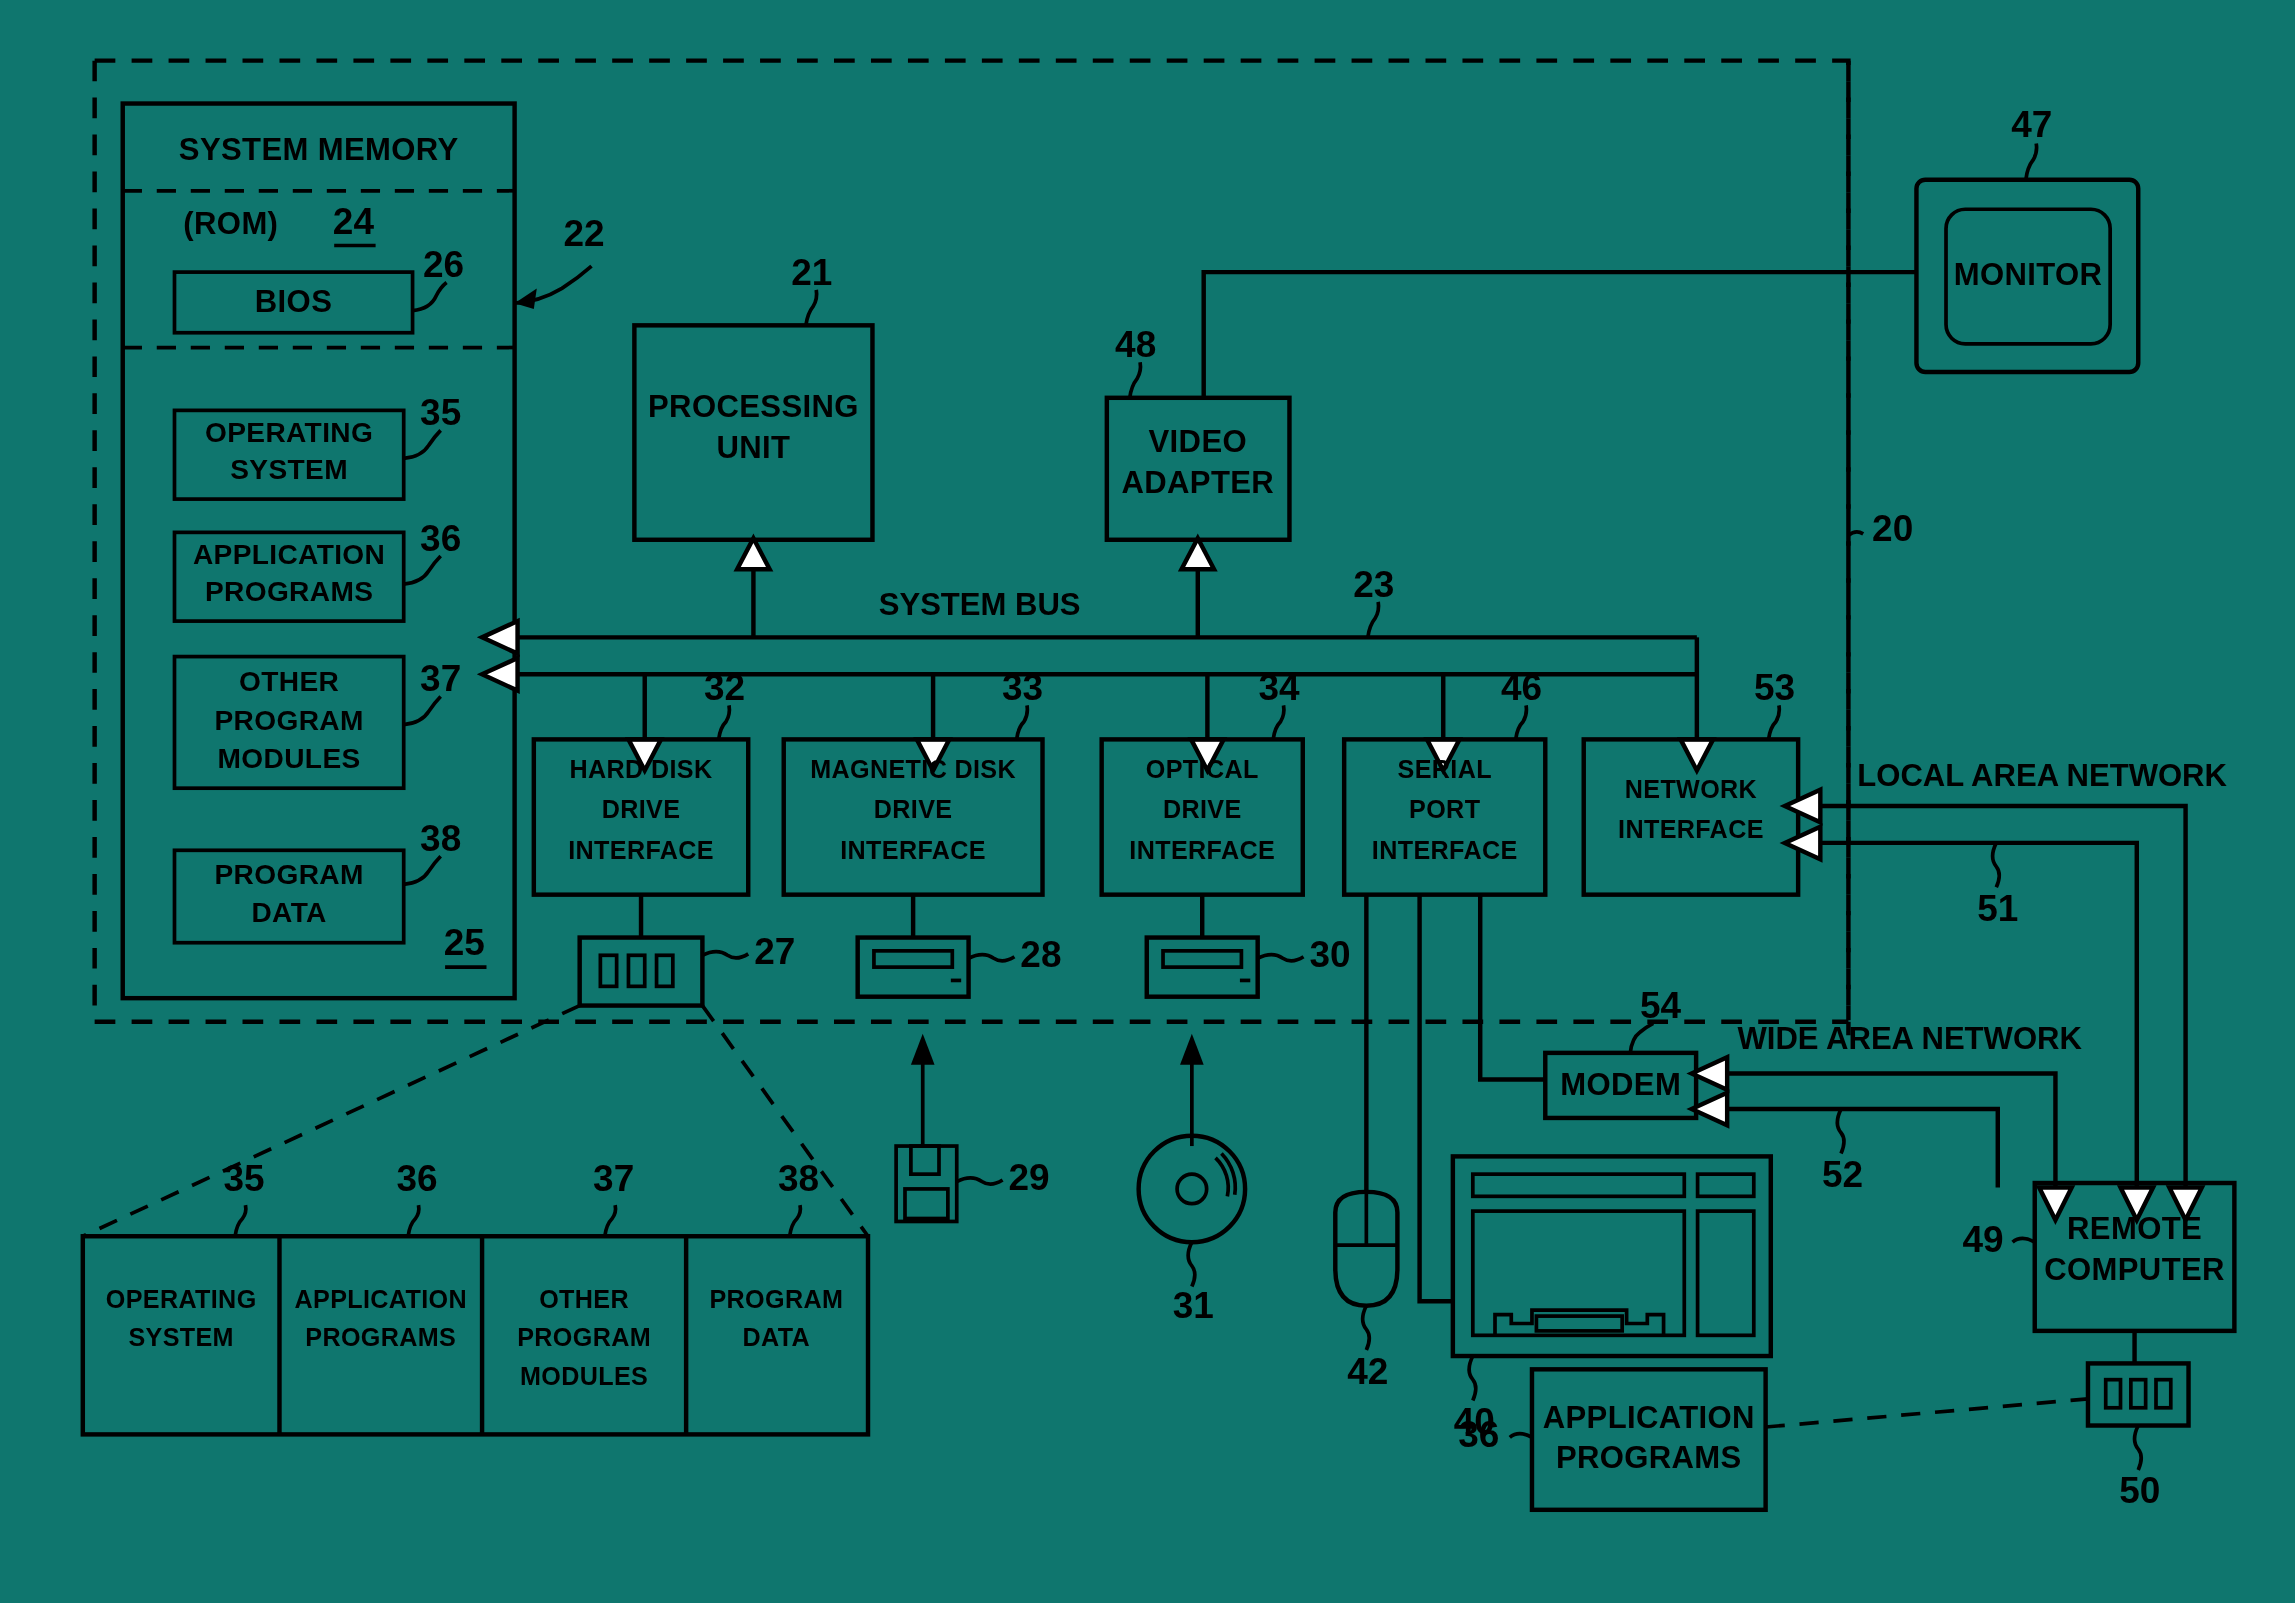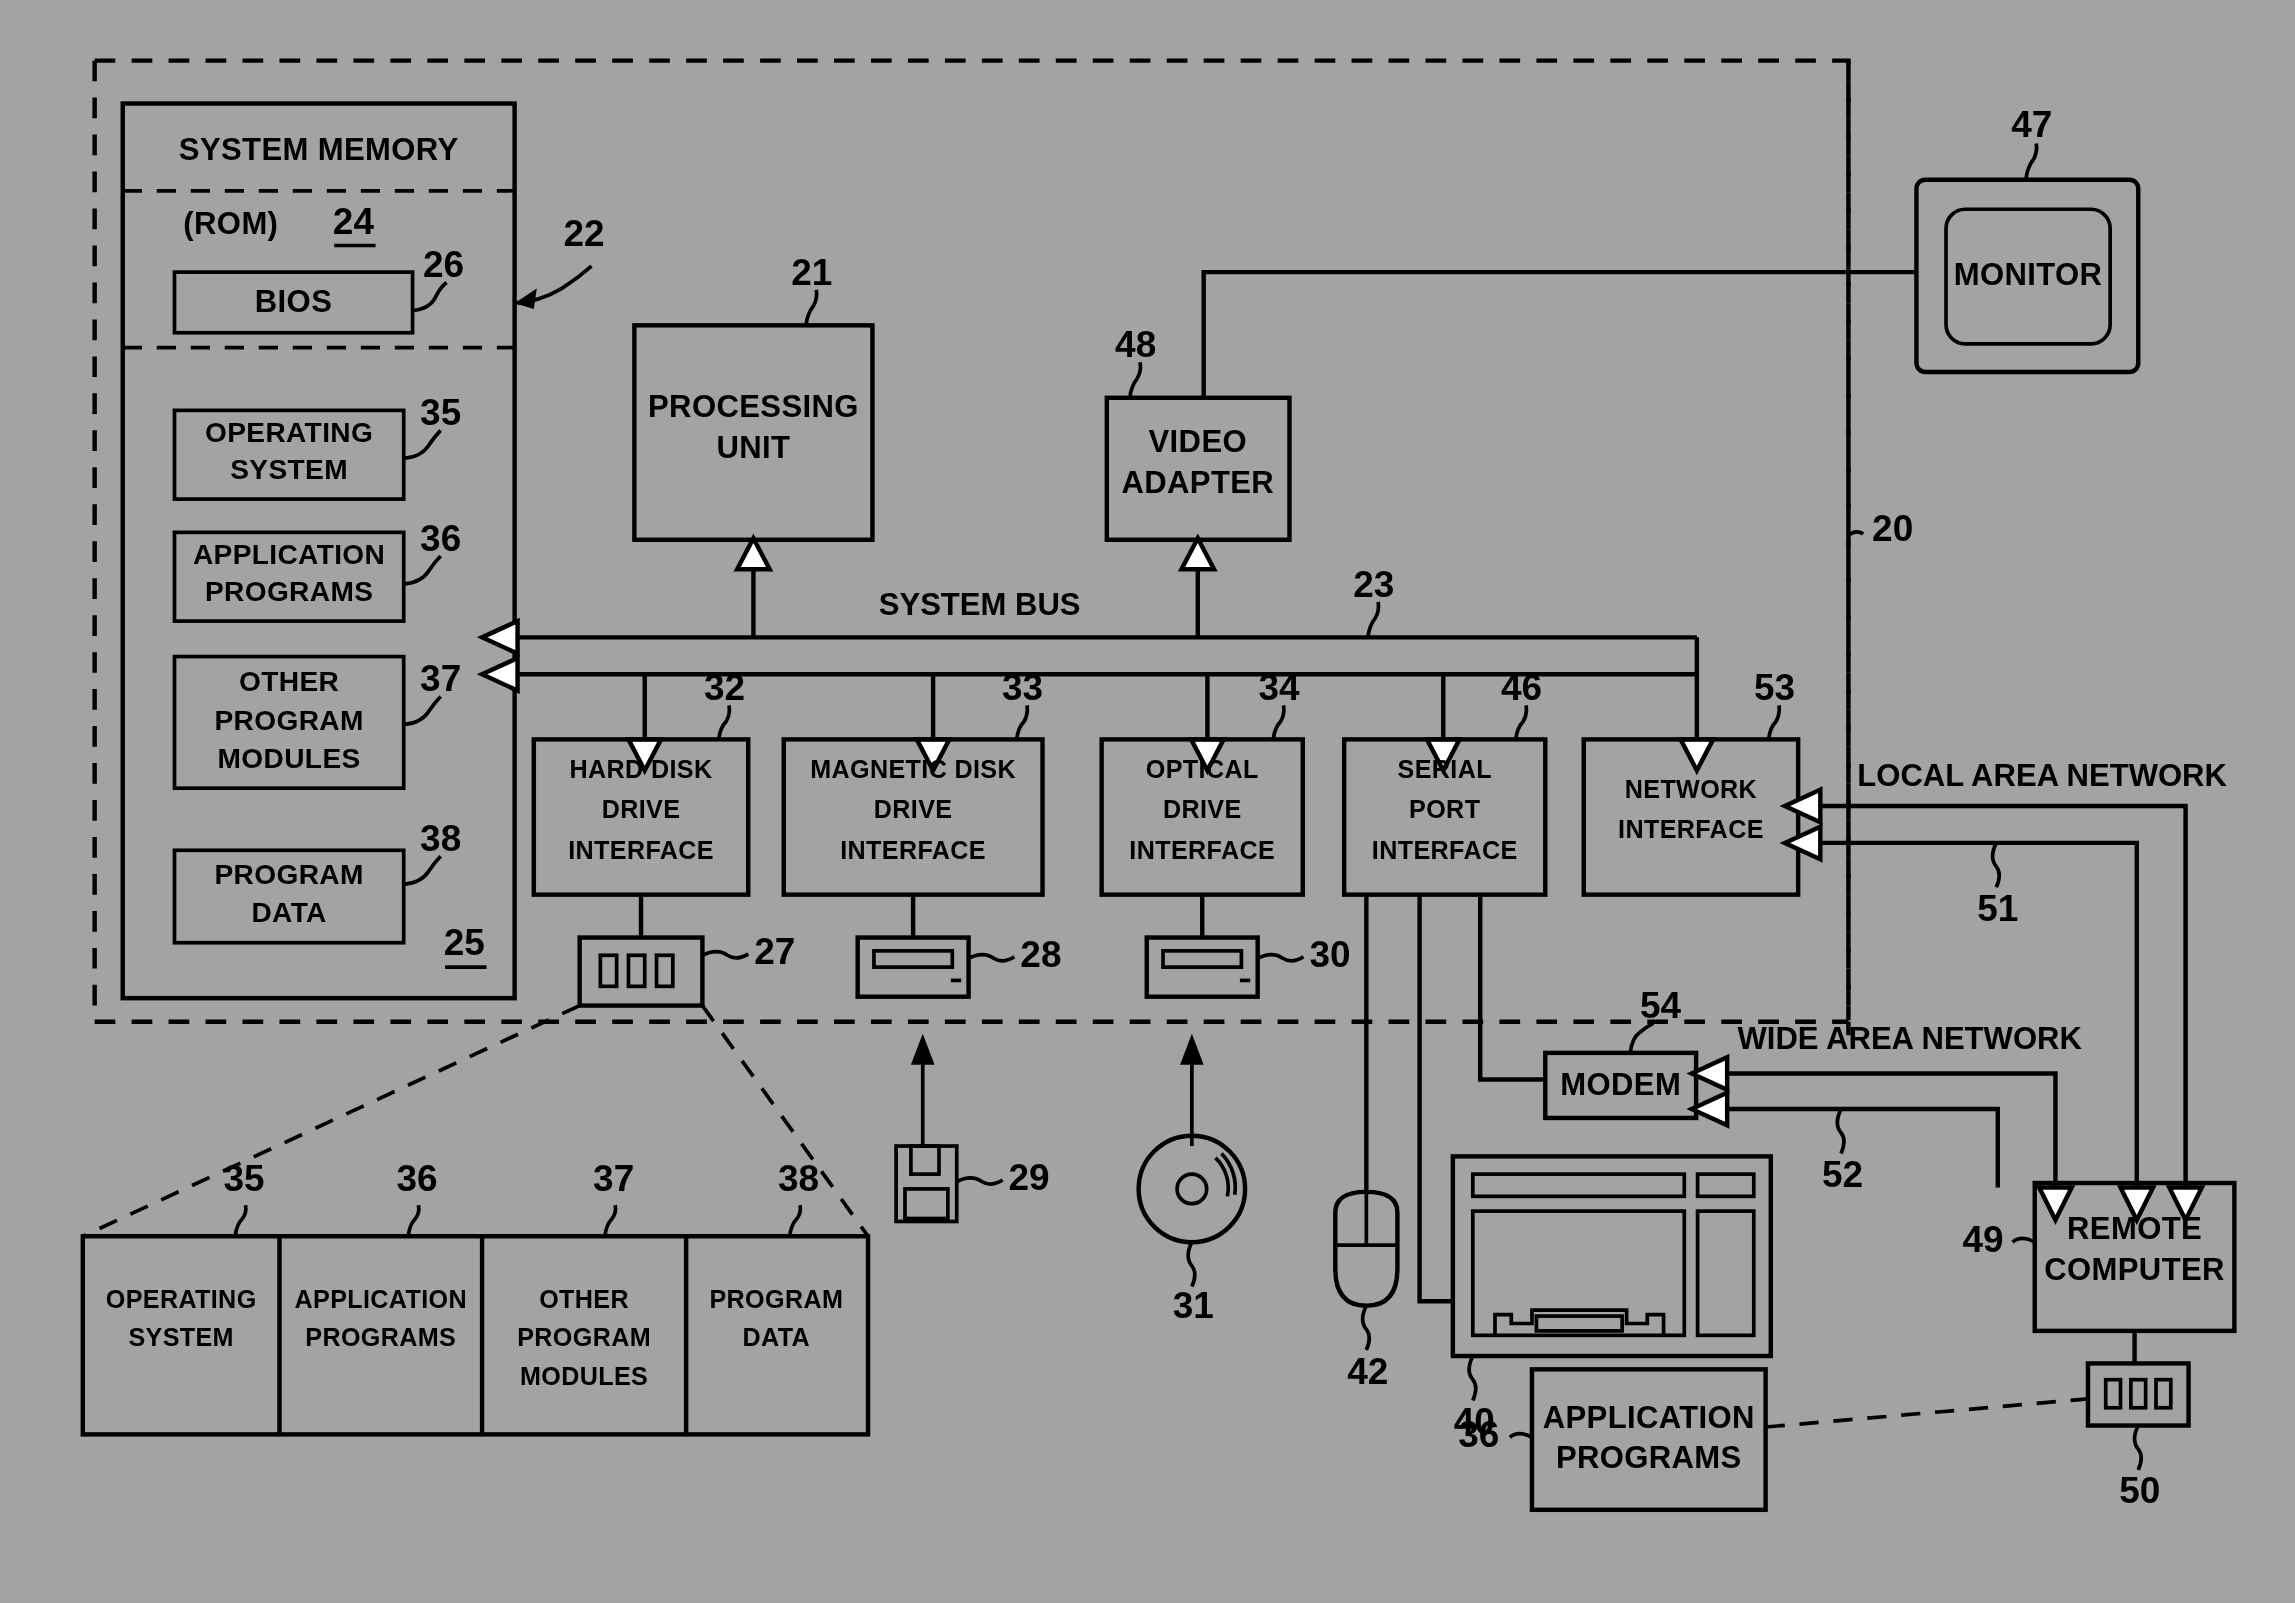--- a/index.html
+++ b/index.html
@@ -4,21 +4,21 @@
 <style>
   html, body {
     margin: 0;
     padding: 0;
     background: #ffffff;
   }
   #root {
     position: relative;
     width: 2295px;
     height: 1603px;
-    background: #a3a3a3;
+    background: #0f766e;
     font-family: "Liberation Sans", sans-serif;
   }
   svg#diagram {
     position: absolute;
     left: 0; top: 0;
     width: 2295px;
     height: 1603px;
   }
   .bx { fill: none; stroke: #000; stroke-width: 6; }
   .bx-thin { fill: none; stroke: #000; stroke-width: 5; }

